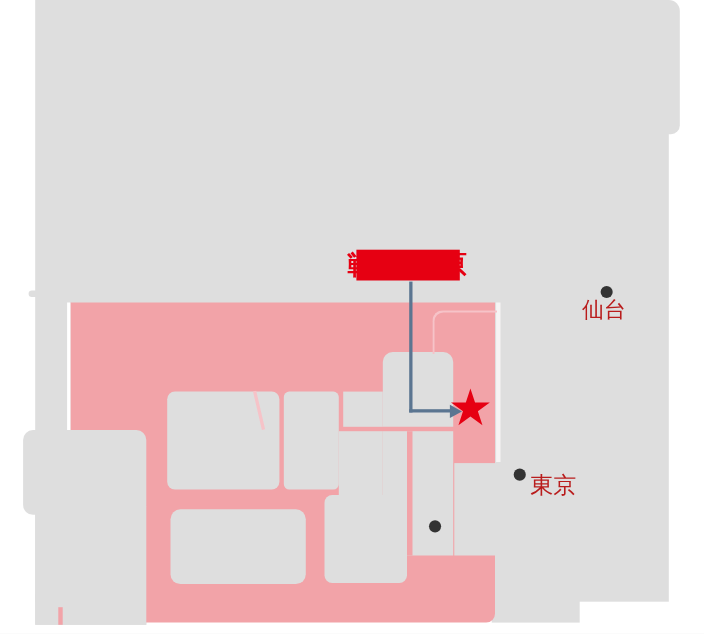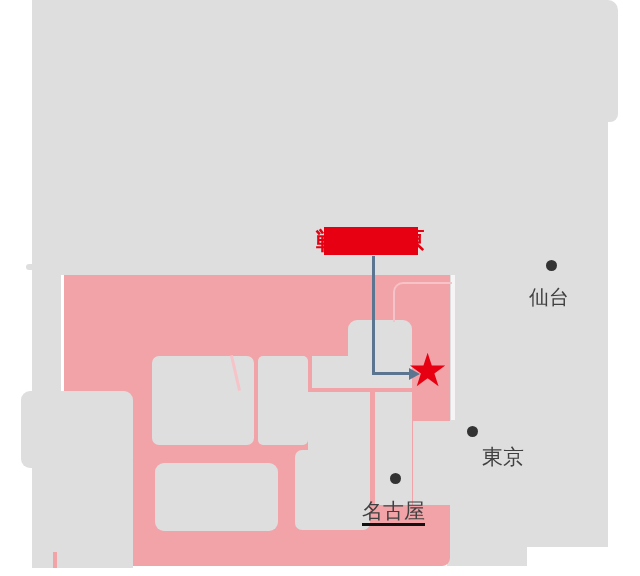--- a/index.html
+++ b/index.html
@@ -3,21 +3,21 @@
 <meta charset="utf-8">
 <style>
   html,body{margin:0;padding:0;background:#ffffff;}
   #stage{position:relative;width:640px;height:576px;background:#ffffff;overflow:hidden;
          font-family:"DejaVu Sans","Liberation Sans",sans-serif;}
   .abs{position:absolute;}
   .grey{background:#dedede;}
   .pink{background:#f2a3a8;}
   .lightpink{background:#f6c3c8;}
   .white{background:#ffffff;}
-  .city-label{position:absolute;color:#404040;font-size:20px;line-height:1;white-space:nowrap;margin-top:16px;}
+  .city-label{position:absolute;color:#b91c1c;font-size:20px;line-height:1;white-space:nowrap;}
   .city-dot{position:absolute;width:11px;height:11px;border-radius:50%;background:#333333;}
   .star{position:absolute;color:#e60012;font-size:46px;line-height:1;}
   .redlabel{position:absolute;color:#e60012;font-size:24px;font-weight:bold;
             letter-spacing:4px;line-height:1;white-space:nowrap;}
   .redbox{position:absolute;background:#e60012;}
   .arrow-seg{position:absolute;background:#5b7591;}
   .arrow-head{position:absolute;width:0;height:0;border-top:6px solid transparent;
               border-bottom:6px solid transparent;border-left:11px solid #5b7591;}
   .underline{border-bottom:3px solid #111111;padding-bottom:1px;}
 </style>
@@ -64,15 +64,14 @@
   <div class="redlabel" style="left:316px;top:229px;">戦場ヶ原</div>
   <div class="redbox" style="left:324px;top:227px;width:94px;height:28px;"></div>
 
   <div class="city-dot" style="left:546px;top:260px;"></div>
   <div class="city-label" style="left:529px;top:271px;">仙台</div>
 
   <div class="city-dot" style="left:467px;top:426px;"></div>
   <div class="city-label" style="left:482px;top:431px;font-size:21px;">東京</div>
 
   <div class="city-dot" style="left:390px;top:473px;"></div>
-  <div class="city-label underline" style="left:362px;top:485px;font-size:21px;">名古屋</div>
 
 </div>
 
 </body></html>

